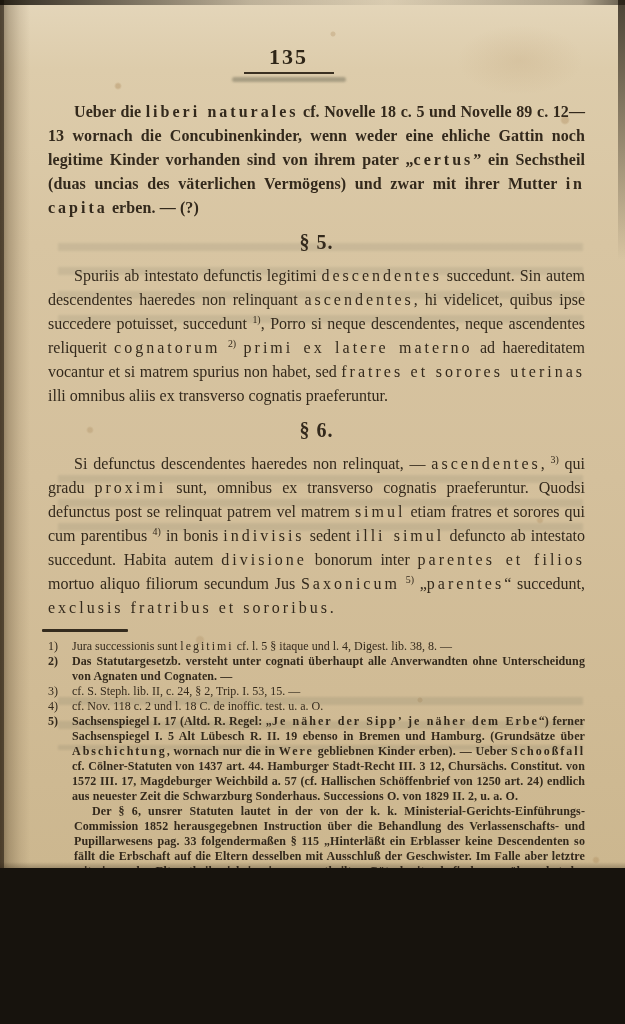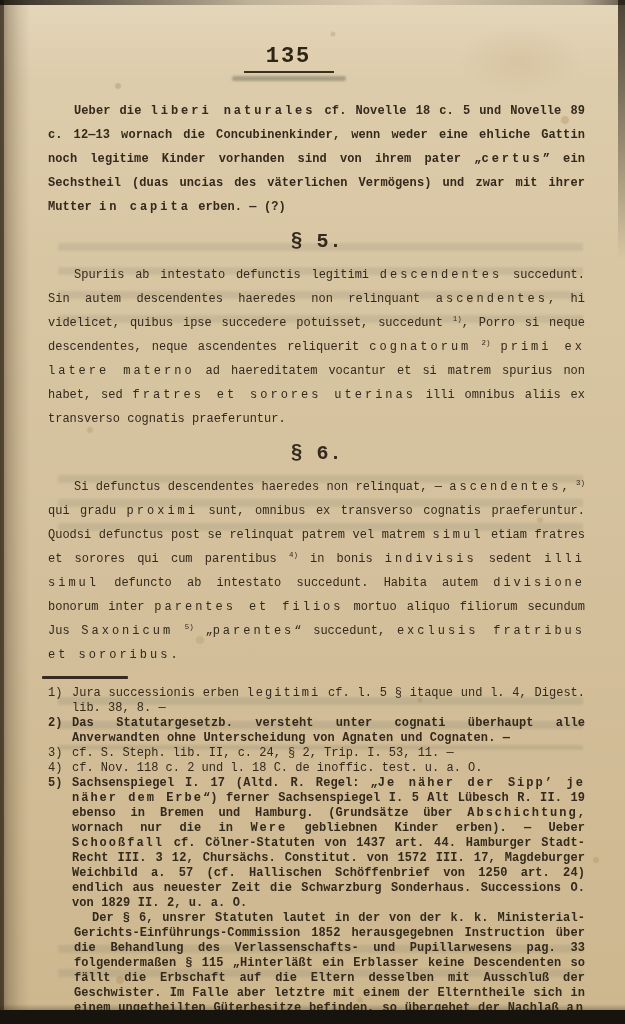--- a/index.html
+++ b/index.html
@@ -1,19 +1,19 @@
 <!DOCTYPE html>
 <html lang="de"><head>
 <meta charset="utf-8">
 <style>
   html,body{margin:0;padding:0;background:#17130d;}
   .scan{
-    position:relative;width:625px;height:1010px;overflow:hidden;
+    position:relative;width:625px;height:868px;overflow:hidden;
     background:linear-gradient(180deg,#e4d6ba 0%,#ddccab 8%,#d8c5a2 28%,#d4c09c 55%,#d0bb95 80%,#ccb78f 100%);
-    font-family:Liberation Mono, monospace;
+    font-family:Liberation Serif, serif;
     color:#33291c;
   }
   
   .edge-left{position:absolute;left:0;top:0;bottom:0;width:30px;z-index:3;pointer-events:none;
     background:linear-gradient(90deg,rgba(58,42,22,.50) 0%,rgba(74,56,32,.28) 30%,rgba(90,70,45,.12) 65%,rgba(90,70,45,0) 100%);}
   .edge-left-dark{position:absolute;left:0;top:0;bottom:0;width:4px;z-index:3;background:rgba(28,19,9,.55);pointer-events:none;}
   .edge-top{position:absolute;top:0;left:0;right:0;height:5px;z-index:3;pointer-events:none;
     background:linear-gradient(90deg,rgba(18,13,6,.85) 0%,rgba(18,13,6,.55) 18%,rgba(18,13,6,.18) 40%,rgba(18,13,6,.05) 62%,rgba(18,13,6,.25) 93%,rgba(18,13,6,.6) 100%);}
   .edge-right{position:absolute;top:0;right:0;width:7px;height:260px;z-index:3;pointer-events:none;
     background:linear-gradient(180deg,rgba(24,17,8,.75) 0%,rgba(24,17,8,.35) 55%,rgba(24,17,8,0) 100%);}
@@ -42,21 +42,21 @@
   .bleed.b3{top:690px;height:60px;opacity:.13;}
   .bleed.b4{top:938px;height:52px;}
 
   .content{position:relative;z-index:2;padding:44px 40px 0 48px;}
 
   .pagenum-wrap{text-align:center;margin:0 0 18px 0;transform:translateX(-28px);}
   .pagenum{display:inline-block;font-size:22px;font-weight:bold;letter-spacing:2px;color:#2e2517;}
   .pagenum-rule{width:90px;height:2px;background:#3a3022;margin:2px auto 0;}
   .pagenum-smudge{width:114px;height:5px;background:rgba(104,102,82,.45);filter:blur(1px);border-radius:3px;margin:3px auto 0;}
 
-  .para{font-size:12px;line-height:24px;text-align:justify;margin:0;text-indent:26px;}
+  .para{font-size:16px;line-height:24px;text-align:justify;margin:0;text-indent:26px;}
   .de{font-weight:bold;letter-spacing:.1px;}
   .sp{letter-spacing:3px;}
   sup{font-size:62%;line-height:0;vertical-align:super;}
 
   .sec{font-size:20px;font-weight:bold;text-align:center;margin:11px 0 10px 0;letter-spacing:1px;}
 
   .fnrule{width:86px;height:3px;background:#342b1e;margin:9px 0 7px -6px;border-radius:1px;}
 
   .footnotes{font-size:12px;line-height:15px;}
   .fn{display:flex;margin:0;}
@@ -89,29 +89,29 @@
     <p class="para"><span>Spuriis ab intestato defunctis legitimi </span><span class="sp">descendentes</span><span> succedunt. Sin autem descendentes haeredes non relinquant </span><span class="sp">ascendentes</span><span>, hi videlicet, quibus ipse succedere potuisset, succedunt </span><sup>1)</sup><span>, Porro si neque descendentes, neque ascendentes reliquerit </span><span class="sp">cognatorum</span><span> </span><sup>2)</sup><span> </span><span class="sp">primi ex latere materno</span><span> ad haereditatem vocantur et si matrem spurius non habet, sed </span><span class="sp">fratres et sorores uterinas</span><span> illi omnibus aliis ex transverso cognatis praeferuntur.</span></p>
 
     <h2 class="sec">§ 6.</h2>
     <p class="para"><span>Si defunctus descendentes haeredes non relinquat, — </span><span class="sp">ascendentes</span><span>, </span><sup>3)</sup><span> qui gradu </span><span class="sp">proximi</span><span> sunt, omnibus ex transverso cognatis praeferuntur. Quodsi defunctus post se relinquat patrem vel matrem </span><span class="sp">simul</span><span> etiam fratres et sorores qui cum parentibus </span><sup>4)</sup><span> in bonis </span><span class="sp">indivisis</span><span> sedent </span><span class="sp">illi simul</span><span> defuncto ab intestato succedunt. Habita autem </span><span class="sp">divisione</span><span> bonorum inter </span><span class="sp">parentes et filios</span><span> mortuo aliquo filiorum secundum Jus </span><span class="sp">Saxonicum</span><span> </span><sup>5)</sup><span> „</span><span class="sp">parentes</span><span>“ succedunt, </span><span class="sp">exclusis fratribus et sororibus</span><span>.</span></p>
 
     <div class="fnrule"></div>
 
     <div class="footnotes" id="footnotes">
         <div class="fn">
           <span class="m">1)</span>
-          <span class="t"><span>Jura successionis erben </span><span class="sp">legitimi</span><span> cf. l. 5 § itaque und l. 4, Digest. lib. 38, 8. —</span></span>
+          <span class="t"><span>Jura successionis sunt </span><span class="sp">legitimi</span><span> cf. l. 5 § itaque und l. 4, Digest. lib. 38, 8. —</span></span>
         </div>
         <div class="fn de">
           <span class="m">2)</span>
           <span class="t"><span>Das Statutargesetzb. versteht unter cognati überhaupt alle Anverwandten ohne Unterscheidung von Agnaten und Cognaten. —</span></span>
         </div>
         <div class="fn">
           <span class="m">3)</span>
-          <span class="t"><span>cf. S. Steph. lib. II, c. 24, § 2, Trip. I. 53, 11. —</span></span>
+          <span class="t"><span>cf. S. Steph. lib. II, c. 24, § 2, Trip. I. 53, 15. —</span></span>
         </div>
         <div class="fn">
           <span class="m">4)</span>
           <span class="t"><span>cf. Nov. 118 c. 2 und l. 18 C. de inoffic. test. u. a. O.</span></span>
         </div>
         <div class="fn de">
           <span class="m">5)</span>
           <span class="t"><span>Sachsenspiegel I. 17 (Altd. R. Regel: „</span><span class="sp">Je näher der Sipp’ je näher dem Erbe</span><span>“) ferner Sachsenspiegel I. 5 Alt Lübesch R. II. 19 ebenso in Bremen und Hamburg. (Grundsätze über </span><span class="sp">Abschichtung</span><span>, wornach nur die in </span><span class="sp">Were</span><span> gebliebnen Kinder erben). — Ueber </span><span class="sp">Schooßfall</span><span> cf. Cölner-Statuten von 1437 art. 44. Hamburger Stadt-Recht III. 3 12, Chursächs. Constitut. von 1572 III. 17, Magdeburger Weichbild a. 57 (cf. Hallischen Schöffenbrief von 1250 art. 24) endlich aus neuester Zeit die Schwarzburg Sonderhaus. Successions O. von 1829 II. 2, u. a. O.</span></span>
         </div>
         <p class="fncont de"><span>Der § 6, unsrer Statuten lautet in der von der k. k. Ministerial-Gerichts-Einführungs-Commission 1852 herausgegebnen Instruction über die Behandlung des Verlassenschafts- und Pupillarwesens pag. 33 folgendermaßen § 115 „Hinterläßt ein Erblasser keine Descendenten so fällt die Erbschaft auf die Eltern desselben mit Ausschluß der Geschwister. Im Falle aber letztre mit einem der Elterntheile sich in einem ungetheilten Güterbesitze befinden, so übergehet der Nachlaß </span><span class="sp">an die ungetheilte Masse</span><span>. — (?)</span></p>

